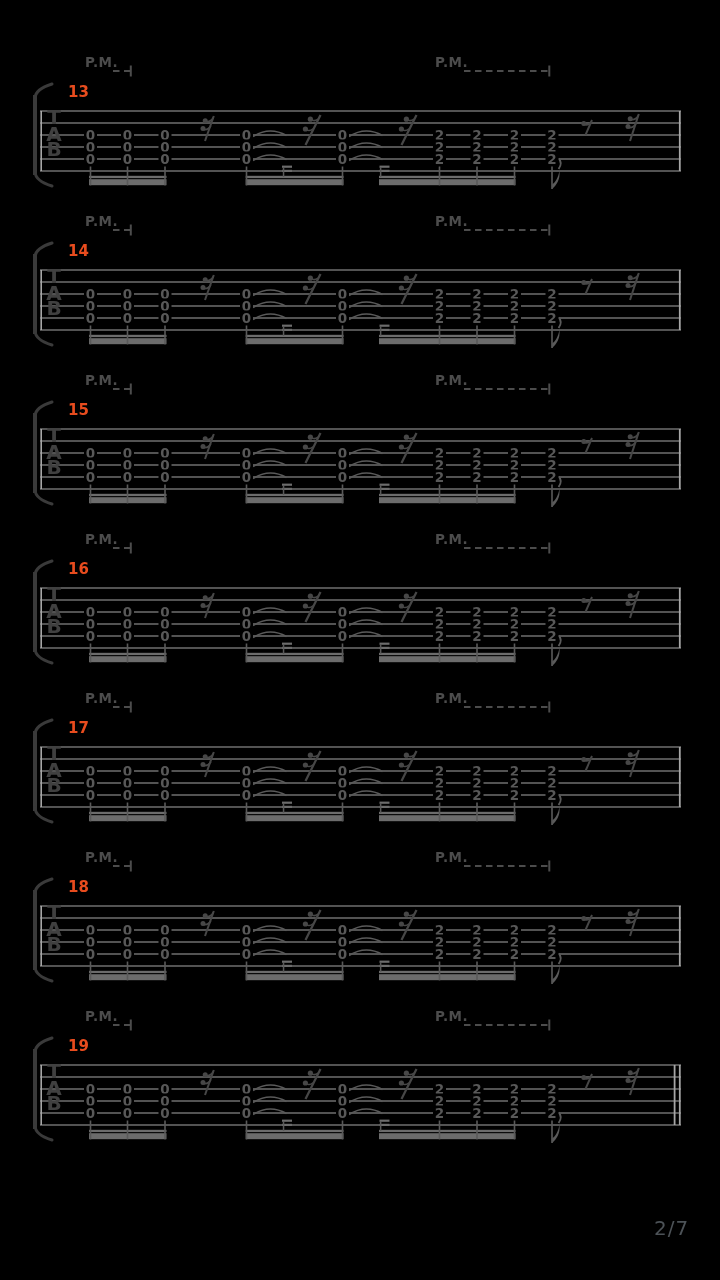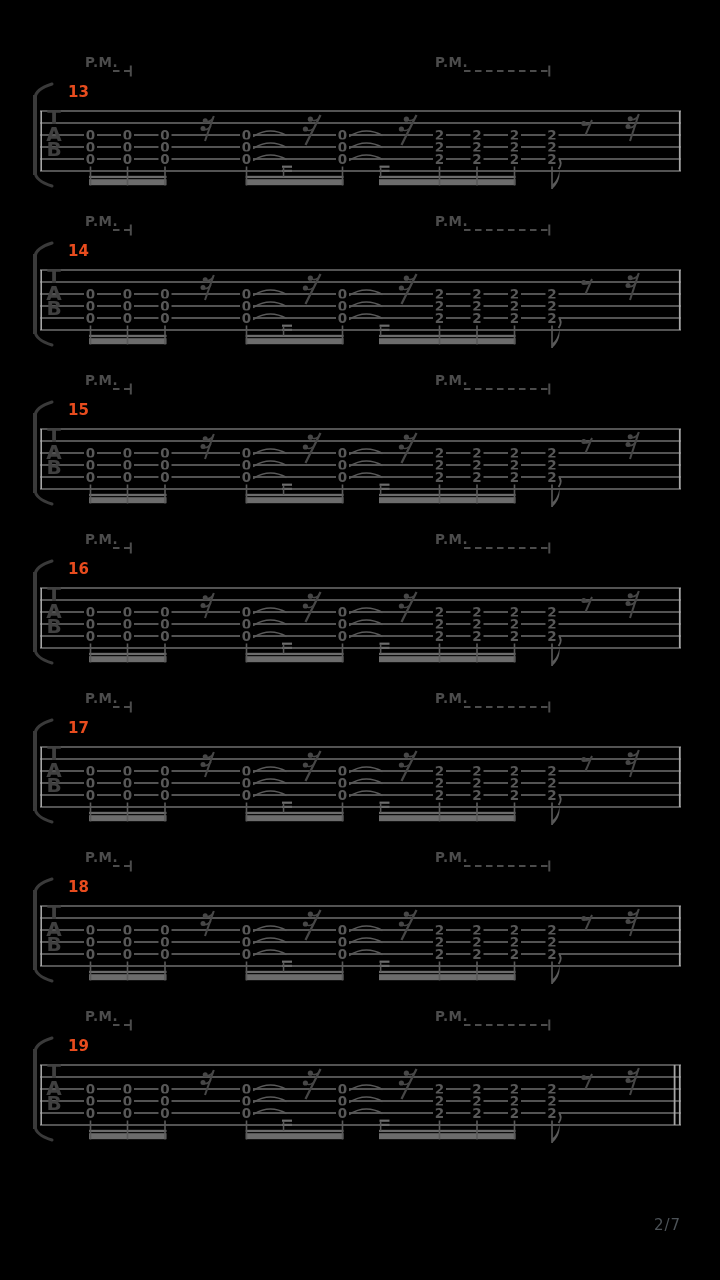--- a/index.html
+++ b/index.html
@@ -1,20 +1,20 @@
 <!DOCTYPE html>
 <html><head>
 <meta charset="utf-8">
 <style>
   html,body{margin:0;padding:0;}
   body{width:720px;height:1280px;background:#000;position:relative;overflow:hidden;
        font-family:"DejaVu Sans",sans-serif;}
   #score{position:absolute;inset:0;}
   .sys{position:absolute;left:0;width:720px;height:160px;display:block;}
-  #page-ind{position:absolute;left:654px;top:1216px;font-size:15px;letter-spacing:1px;}
+  #page-ind{position:absolute;left:654px;top:1216px;font-size:20px;letter-spacing:1px;}
 </style>
 </head>
 <body>
 
 <div id="score">
   <div id="systems">
       <svg class="sys" viewBox="0 -60 720 160" width="720" height="160" style="top: 51px;">
         <g>
           <g>
             <line x1="40" y1="0" x2="681" y2="0" stroke="#a6a6a6" stroke-width="1.2"></line>

